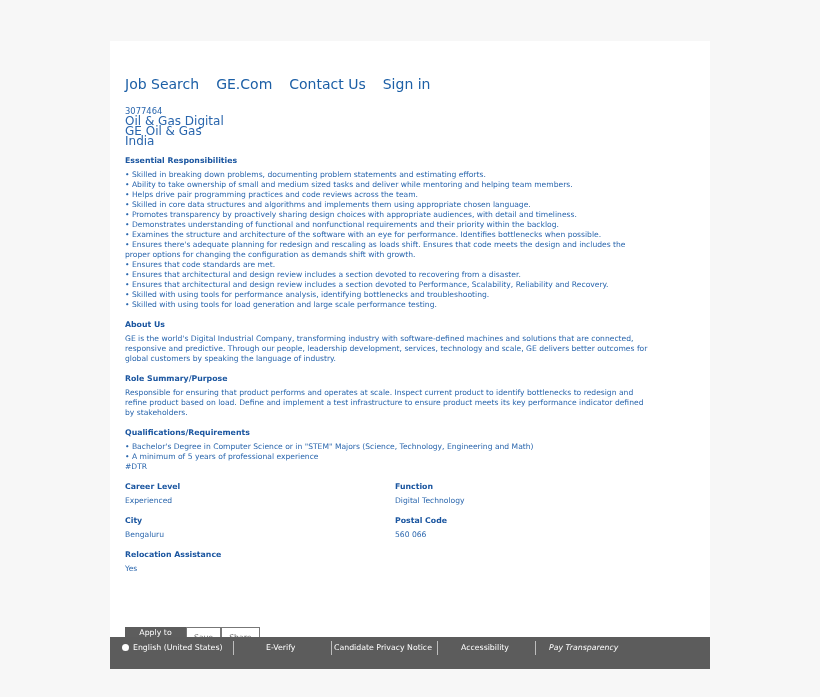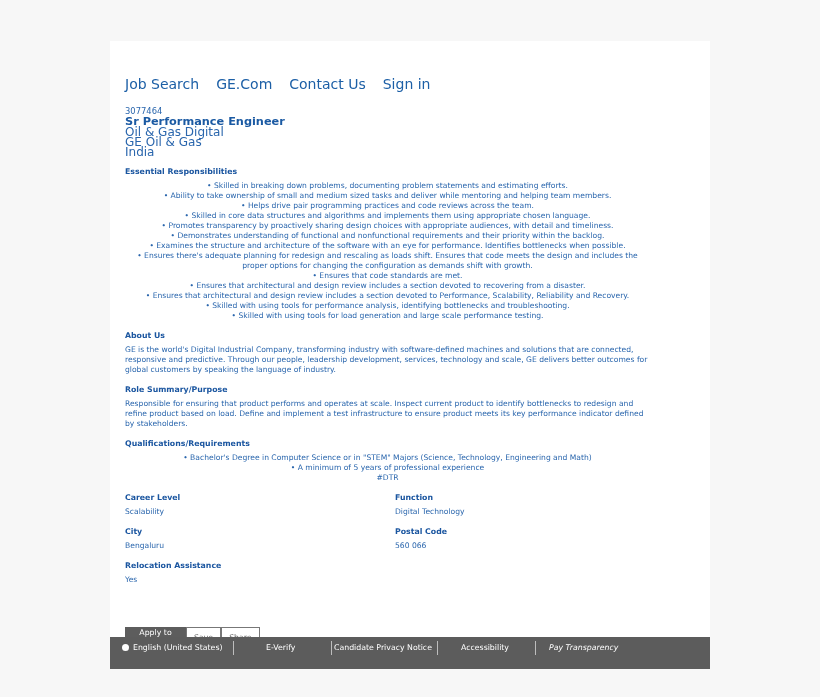--- a/index.html
+++ b/index.html
@@ -27,21 +27,21 @@
   }
   .req-id { font-size: 8.4px; line-height: 10px; }
   .job-title { font-size: 11.3px; font-weight: bold; color: #1b5aa3; line-height: 11px; margin: 0; }
   .meta div { font-size: 12px; line-height: 10px; }
   .sec-h {
     font-weight: bold; color: #1b56a0; font-size: 7.8px;
     margin: 0; line-height: 10px;
   }
   .sec { margin-top: 10px; }
   .sec-body { margin-top: 4px; }
-  .sec-body div { line-height: 10px; text-align: center; }
+  .sec-body div { line-height: 10px; }
   .grid {
     display: grid; grid-template-columns: 270px 255px;
     row-gap: 10px; margin-top: 10px;
   }
   .grid .lbl { font-weight: bold; color: #1b56a0; font-size: 7.8px; line-height: 10px; }
   .grid .val { margin-top: 4px; line-height: 10px; }
   .actions {
     position: absolute; left: 15px; top: 586px;
     display: flex; 
   }
@@ -72,21 +72,20 @@
 <div class="page">
   <nav class="nav">
     <a>Job Search</a>
     <a>GE.Com</a>
     <a>Contact Us</a>
     <a>Sign in</a>
   </nav>
 
   <div class="content">
     <div class="req-id">3077464</div>
-    <h1 class="job-title">Sr Performance Engineer</h1>
     <div class="meta">
       <div>Oil &amp; Gas Digital</div>
       <div>GE Oil &amp; Gas</div>
       <div>India</div>
     </div>
 
     <div class="sec">
       <h2 class="sec-h">Essential Responsibilities</h2>
       <div class="sec-body">
         <div>• Skilled in breaking down problems, documenting problem statements and estimating efforts.</div>
@@ -120,21 +119,21 @@
       <div class="sec-body">
         <div>• Bachelor's Degree in Computer Science or in "STEM" Majors (Science, Technology, Engineering and Math)</div>
         <div>• A minimum of 5 years of professional experience</div>
         <div>#DTR</div>
       </div>
     </div>
 
     <div class="grid">
       <div>
         <div class="lbl">Career Level</div>
-        <div class="val">Scalability</div>
+        <div class="val">Experienced</div>
       </div>
       <div>
         <div class="lbl">Function</div>
         <div class="val">Digital Technology</div>
       </div>
       <div>
         <div class="lbl">City</div>
         <div class="val">Bengaluru</div>
       </div>
       <div>

